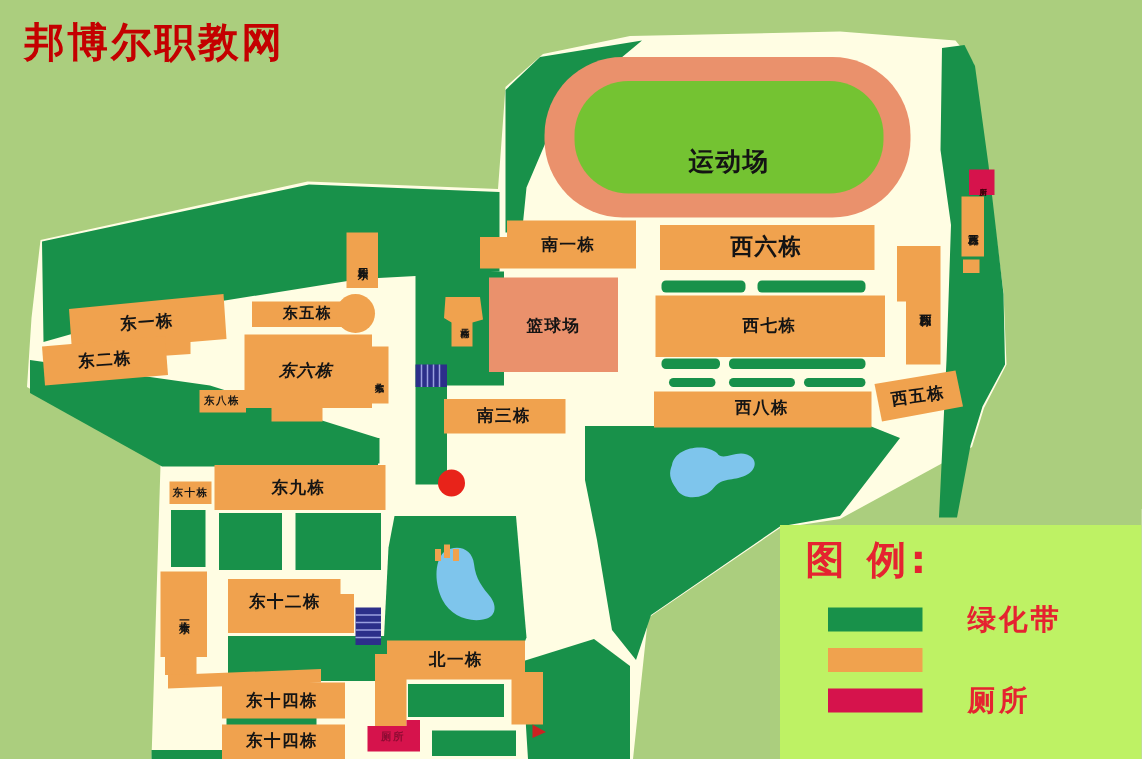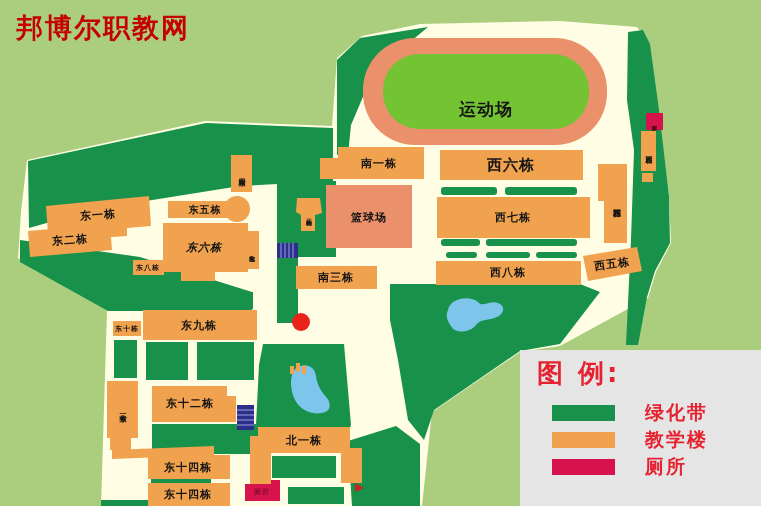--- a/index.html
+++ b/index.html
@@ -21,21 +21,21 @@
     line-height:1;letter-spacing:0;z-index:5;
   }
   .rot4{transform:translate(-50%,-50%) rotate(-4deg);}
   .rot8{transform:translate(-50%,-50%) rotate(-8deg);}
   #watermark{
     position:absolute;left:16px;top:10px;z-index:9;
     font-size:27px;font-weight:bold;color:#c40000;letter-spacing:2px;text-align:center;
   }
   #legend{
     position:absolute;left:520px;top:350px;width:241px;height:156px;
-    background:#e5e5e5;z-index:8;box-sizing:border-box;padding:6px 0 0 17px;
+    background:#bef264;z-index:8;box-sizing:border-box;padding:6px 0 0 17px;
   }
   #legend .title{font-size:26px;font-weight:bold;color:#e52330;letter-spacing:3px;margin-bottom:8px;}
   #legend .row{display:flex;align-items:center;height:27px;}
   #legend .sw{width:63px;height:16px;margin-left:15px;flex:0 0 auto;}
   #legend .ltxt{margin-left:30px;font-size:19px;font-weight:bold;color:#e52330;letter-spacing:2px;white-space:nowrap;text-align:center;}
   .tlabel{color:#8e0c33;}
 </style>
 </head>
 <body>
 
@@ -162,36 +162,35 @@
   <div class="lbl rot4" style="left:98px;top:215px;font-size:11px;">东一栋</div>
   <div class="lbl rot4" style="left:70px;top:240px;font-size:11px;">东二栋</div>
   <div class="vlbl" style="left:241px;top:173px;font-size:7px;">东四栋</div>
   <div class="lbl" style="left:205px;top:210px;font-size:10px;">东五栋</div>
   <div class="lbl" style="left:204px;top:247px;font-size:11px;font-style:italic;">东六栋</div>
   <div class="vlbl" style="left:252px;top:250px;font-size:6px;">东七栋</div>
   <div class="lbl" style="left:148px;top:268px;font-size:7px;">东八栋</div>
   <div class="lbl" style="left:199px;top:325px;font-size:11px;">东九栋</div>
   <div class="lbl" style="left:127px;top:329px;font-size:7px;">东十栋</div>
   <div class="vlbl" style="left:122px;top:409px;font-size:7px;">东十一栋</div>
-  <div class="lbl" style="left:190px;top:403px;font-size:11px;">东十二栋</div>
+  <div class="lbl" style="left:190px;top:403px;font-size:11px;font-family:Liberation Mono, monospace;">东十二栋</div>
   <div class="lbl" style="left:188px;top:467px;font-size:11px;">东十四栋</div>
   <div class="lbl" style="left:188px;top:494px;font-size:11px;">东十四栋</div>
 
   <div class="vlbl" style="left:654px;top:121px;font-size:5px;color:#40000a;">厕所</div>
   <div class="lbl tlabel" style="left:262px;top:492px;font-size:7px;">厕所</div>
 
   <div id="legend">
     <div class="title">图 例:</div>
     <div class="row">
       <div class="sw" style="background:#18914a;"></div>
       <div class="ltxt">绿化带</div>
     </div>
     <div class="row">
       <div class="sw" style="background:#f0a24e;"></div>
-      <div class="ltxt">教学楼</div>
     </div>
     <div class="row">
       <div class="sw" style="background:#d6134c;"></div>
       <div class="ltxt">厕所</div>
     </div>
   </div>
 
   <div id="watermark">邦博尔职教网</div>
 
 </div>

